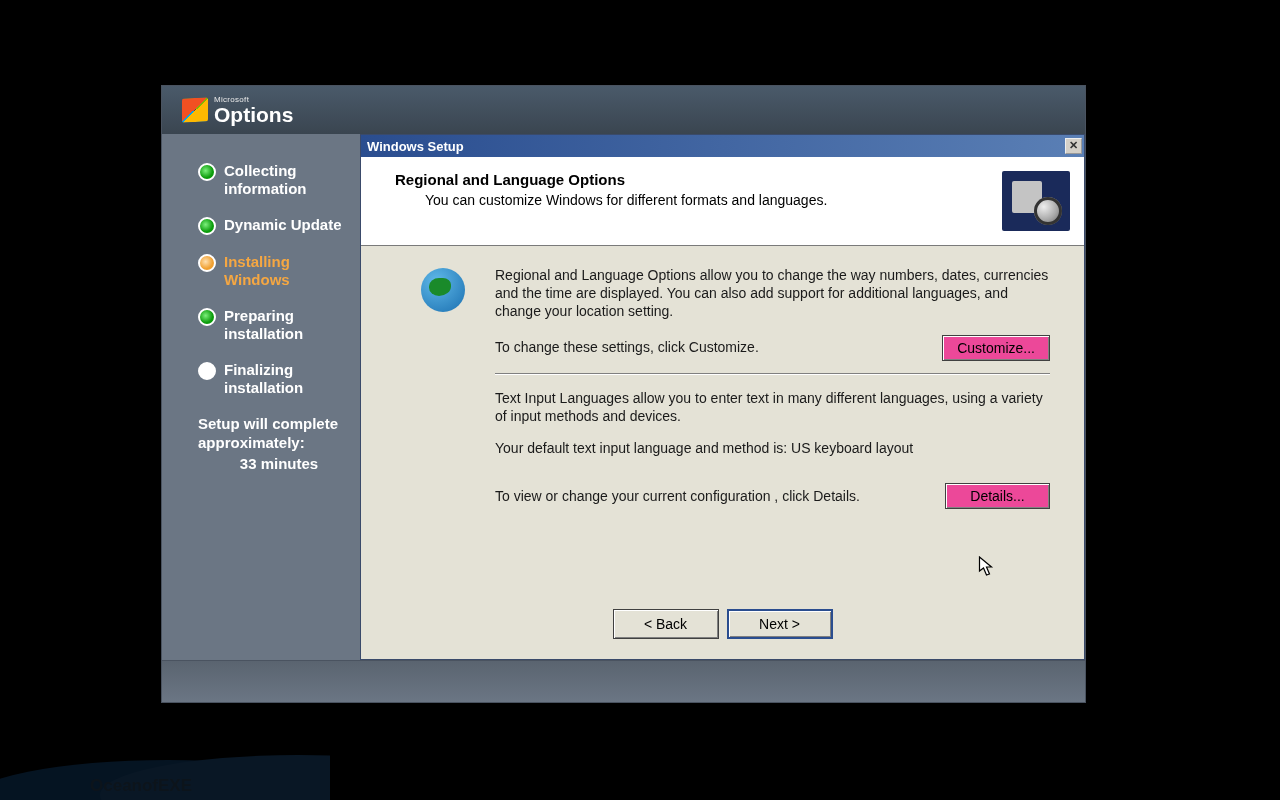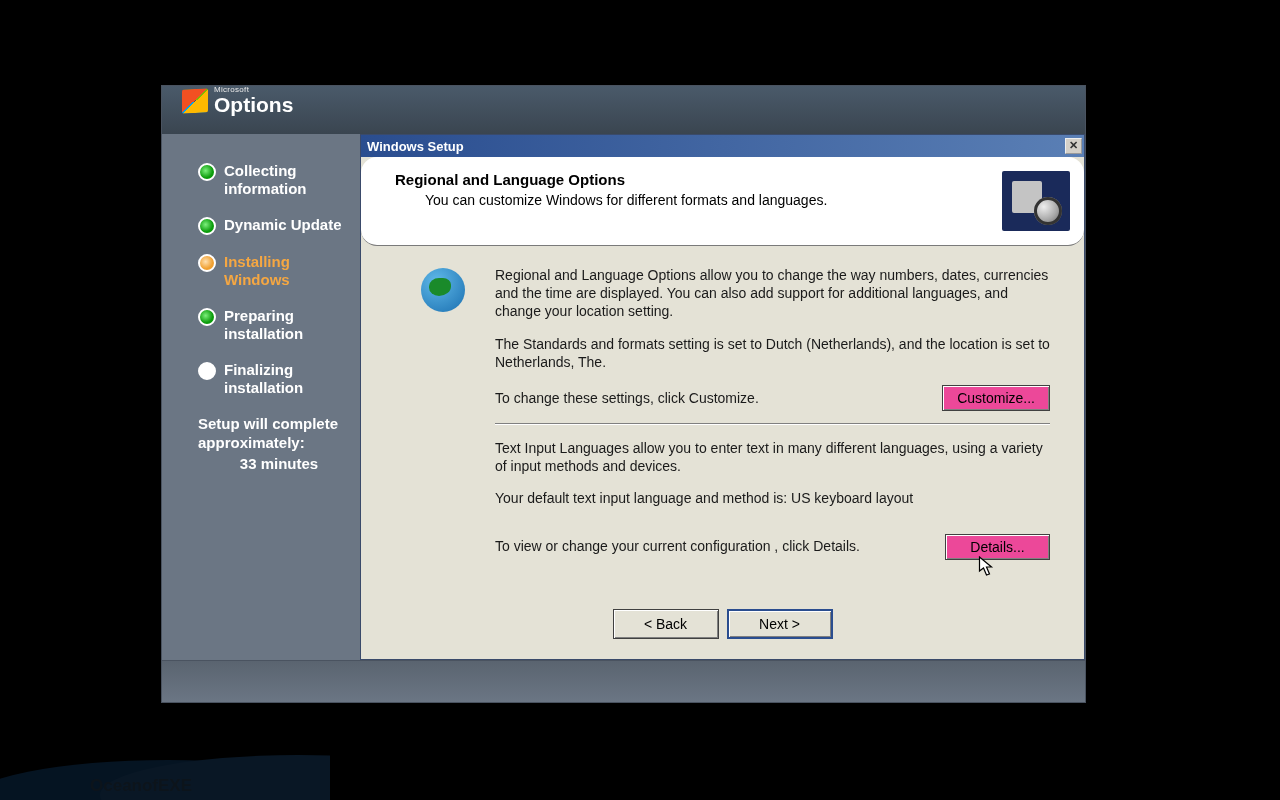--- a/index.html
+++ b/index.html
@@ -17,21 +17,21 @@
   top: 85px;
   width: 925px;
   height: 618px;
   background: #6b7684;
   border: 1px solid #4a5360;
 }
 .header-bar {
   height: 48px;
   background: linear-gradient(to bottom, #4a5a6a, #3a4550);
   display: flex;
-  align-items: flex-start;
+  align-items: center;
   padding-left: 20px;
 }
 .windows-logo {
   display: flex;
   align-items: center;
   gap: 6px;
 }
 .logo-flag {
   width: 26px;
   height: 24px;
@@ -121,21 +121,20 @@
   font-family: Arial;
   font-weight: bold;
 }
 .dialog-header {
   background: #fff;
   padding: 14px 14px 14px 34px;
   display: flex;
   align-items: flex-start;
   gap: 14px;
   border-bottom: 1px solid #7a7a7a;
-  border-radius: 16px;
 }
 .dialog-header-text { flex: 1; }
 .dialog-heading { font-size: 15px; font-weight: bold; margin-bottom: 4px; }
 .dialog-subheading { font-size: 14px; padding-left: 30px; }
 .box-icon {
   width: 68px;
   height: 60px;
   background: #1a2a5a;
   position: relative;
   border-radius: 2px;
@@ -328,21 +327,20 @@
           <div class="dialog-heading">Regional and Language Options</div>
           <div class="dialog-subheading">You can customize Windows for different formats and languages.</div>
         </div>
         <div class="box-icon"></div>
       </div>
 
       <div class="dialog-body">
         <div class="globe-icon"></div>
         <div class="body-inner">
           <div class="para">Regional and Language Options allow you to change the way numbers, dates, currencies and the time are displayed. You can also add support for additional languages, and change your location setting.</div>
-          <div class="para">The Standards and formats setting is set to Dutch (Netherlands), and the location is set to Netherlands, The.</div>
           <div class="btn-row">
             <div class="para">To change these settings, click Customize.</div>
             <button class="xp-button">Customize...</button>
           </div>
           <hr class="divider">
           <div class="para">Text Input Languages allow you to enter text in many different languages, using a variety of input methods and devices.</div>
           <div class="para">Your default text input language and method is: US keyboard layout</div>
           <div class="btn-row" style="margin-top:26px;">
             <div class="para">To view or change your current configuration , click Details.</div>
             <button class="xp-button">Details...</button>

